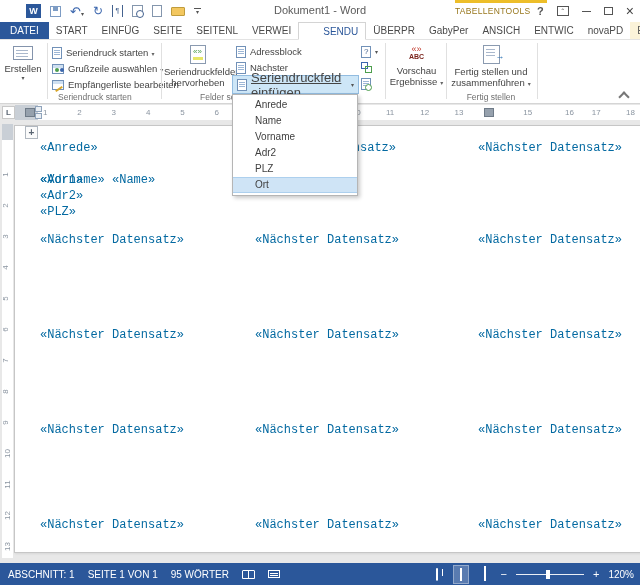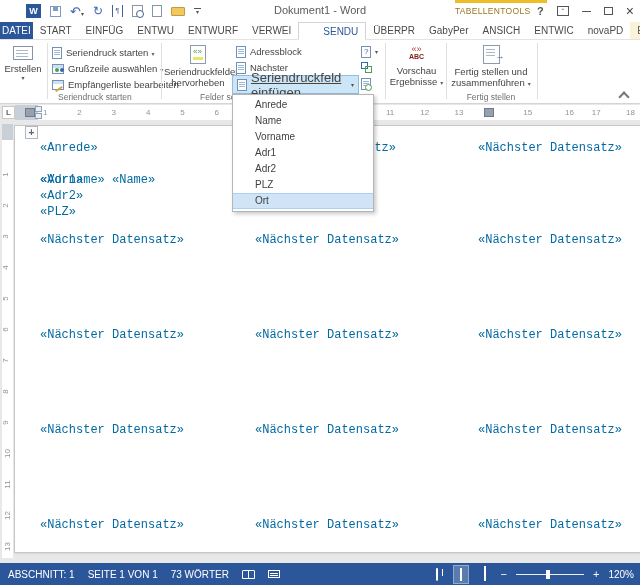--- a/index.html
+++ b/index.html
@@ -29,21 +29,21 @@
   .ctxtool { position:absolute; left:455px; top:0; width:92px; height:19px; border-top:3px solid #edbe29; font-size:8.5px; letter-spacing:.3px; color:#97761c; line-height:16px; }
   .winbtns { position:absolute; right:6px; top:2px; height:18px; display:flex; align-items:center; gap:13px; color:#555; }
   .helpq { font-size:11px; font-weight:bold; }
   .i-ribopt { width:12px; height:10px; border:1px solid #555; font-size:6px; text-align:center; line-height:9px; color:#555; }
   .i-min { width:9px; height:1px; background:#555; }
   .i-restore { width:9px; height:8px; border:1px solid #555; }
   .i-close { font-size:14px; line-height:12px; color:#444; }
   
   .tabrow { position:absolute; left:0; top:22px; width:640px; height:18px; display:flex; align-items:stretch; border-bottom:1px solid #e3e3e3; background:#fff; font-size:10px; }
   .tab { padding:0 7px; display:flex; align-items:center; color:#4a4a4a; white-space:nowrap; }
-  .tab-file { background:#2b579a; color:#fff; padding:0 2px; }
+  .tab-file { background:#2b579a; color:#fff; padding:0 10px; }
   .tab-active { position:relative; z-index:2; background:#fff; color:#2b579a; border:1px solid #d4d4d4; border-bottom:1px solid #fff; margin-bottom:-1px;padding-left:24px; }
   .tab-ctx { background:#fbf3d9; color:#5a5a5a; }
   
   .ribbon { position:absolute; left:0; top:40px; width:640px; height:64px; background:#fff; border-bottom:1px solid #d5d5d5; font-size:9.5px; color:#444; }
   .vdiv { position:absolute; top:3px; height:56px; width:1px; background:#e0e0e0; }
   .bigbtn { position:absolute; top:2px; height:58px; text-align:center; cursor:default; }
   .bigbtn .lbl { font-size:9.5px; color:#444; }
   .grouplabel { position:absolute; top:52px; font-size:8.5px; color:#6f6f6f; white-space:nowrap; }
   .rb-row { position:absolute; height:15px; display:flex; align-items:center; gap:4px; white-space:nowrap; }
   .arw:after { content:"▾"; font-size:6px; color:#666; margin-left:3px; }
@@ -81,21 +81,21 @@
   .colmark { position:absolute; top:3px; width:10px; height:9px; background:#96a1ad; border:1px solid #6f7b88; }
   .indentmark { position:absolute; left:20px; top:1px; width:7px; height:6px; background:#e9eef3; border:1px solid #8fa3bb; }
   .indentmark.b { top:8px; }
   .vruler { position:absolute; left:2px; top:20px; width:11px; height:434px; background:#fff; }
   .vruler .margin { position:absolute; left:0; top:0; width:11px; height:16px; background:#c9cfd6; }
   .vnum { position:absolute; left:1px; font-size:8px; color:#8b95a1; transform:rotate(-90deg); }
   .page { position:absolute; left:14px; top:21px; width:690px; height:428px; background:#fff; border:1px solid #c6c6c6; border-right:none; box-shadow:1px 1px 2px rgba(0,0,0,.08); }
   .movehandle { position:absolute; left:25px; top:22px; width:13px; height:13px; background:#fbfbfb; border:1px solid #b0b7bf; color:#5a6572; font-size:10px; font-weight:bold; text-align:center; line-height:11px; }
   .dtxt { position:absolute; font-family:"Liberation Mono", monospace; font-size:12px; line-height:16px; color:#0369a1; white-space:pre; }
   
-  .dropdown { position:absolute; left:232px; top:94px; width:142px; background:#fff; border:1px solid #b5b5b5; box-shadow:2px 2px 4px rgba(0,0,0,.22); z-index:50; padding:2px 0; }
+  .dropdown { position:absolute; left:232px; top:94px; width:126px; background:#fff; border:1px solid #b5b5b5; box-shadow:2px 2px 4px rgba(0,0,0,.22); z-index:50; padding:2px 0; }
   .ddi { height:16px; line-height:16px; padding-left:22px; font-size:10px; color:#3f3f3f; }
   .ddi.hl { background:#cfe4f6; border-top:1px solid #add0ee; border-bottom:1px solid #add0ee; height:16px; line-height:14px; }
   
   .statusbar { position:absolute; left:0; top:563px; width:640px; height:22px; background:#2b579a; color:#fff; font-size:10px; }
   .sb-left { position:absolute; left:8px; top:0; height:22px; display:flex; align-items:center; gap:13px; }
   .sb-right { position:absolute; right:6px; top:0; height:22px; display:flex; align-items:center; gap:9px; }
   .i-proof { width:13px; height:9px; border:1px solid #fff; border-radius:1px 1px 0 0; position:relative; }
   .i-proof:before { content:""; position:absolute; left:5px; top:0; width:1px; height:7px; background:#fff; }
   .i-macro { width:12px; height:8px; border:1px solid #fff; position:relative; }
   .i-macro:before { content:""; position:absolute; left:1px; top:2px; width:8px; height:1px; background:#fff; box-shadow:0 2px 0 #fff; }
@@ -137,22 +137,22 @@
       <span class="i-min"></span>
       <span class="i-restore"></span>
       <span class="i-close">×</span>
     </div>
   </div>
 
   <div class="tabrow">
     <div class="tab tab-file">DATEI</div>
     <div class="tab">START</div>
     <div class="tab">EINFÜG</div>
-    <div class="tab">ENTWU</div>
-    <div class="tab">ENTWURF</div>
+    <div class="tab">SEITE</div>
+    <div class="tab">SEITENL</div>
     <div class="tab">VERWEI</div>
     <div class="tab tab-active">SENDU</div>
     <div class="tab">ÜBERPR</div>
     <div class="tab">GabyPer</div>
     <div class="tab">ANSICH</div>
     <div class="tab">ENTWIC</div>
     <div class="tab">novaPD</div>
     <div class="tab tab-ctx">ENTWURF</div>
 
   </div>
@@ -309,31 +309,30 @@
 
     <div class="dtxt" style="left:40px;  top:413px;">«Nächster Datensatz»</div>
     <div class="dtxt" style="left:255px; top:413px;">«Nächster Datensatz»</div>
     <div class="dtxt" style="left:478px; top:413px;">«Nächster Datensatz»</div>
   </div>
 
   <div class="dropdown">
     <div class="ddi">Anrede</div>
     <div class="ddi">Name</div>
     <div class="ddi">Vorname</div>
-    <div class="ddi">Adr1</div>
     <div class="ddi">Adr2</div>
     <div class="ddi">PLZ</div>
     <div class="ddi hl">Ort</div>
   </div>
 
   <div class="statusbar">
     <div class="sb-left">
       <span>ABSCHNITT: 1</span>
       <span>SEITE 1 VON 1</span>
-      <span>73 WÖRTER</span>
+      <span>95 WÖRTER</span>
       <span class="i-proof"></span>
       <span class="i-macro"></span>
     </div>
     <div class="sb-right">
       <span class="viewbox"><span class="i-read"></span></span>
       <span class="viewbox active"><span class="i-print"></span></span>
       <span class="viewbox"><span class="i-web"></span></span>
       <span class="zminus">−</span>
       <span class="zoomtrack">
           <span class="zoomhandle"></span>

